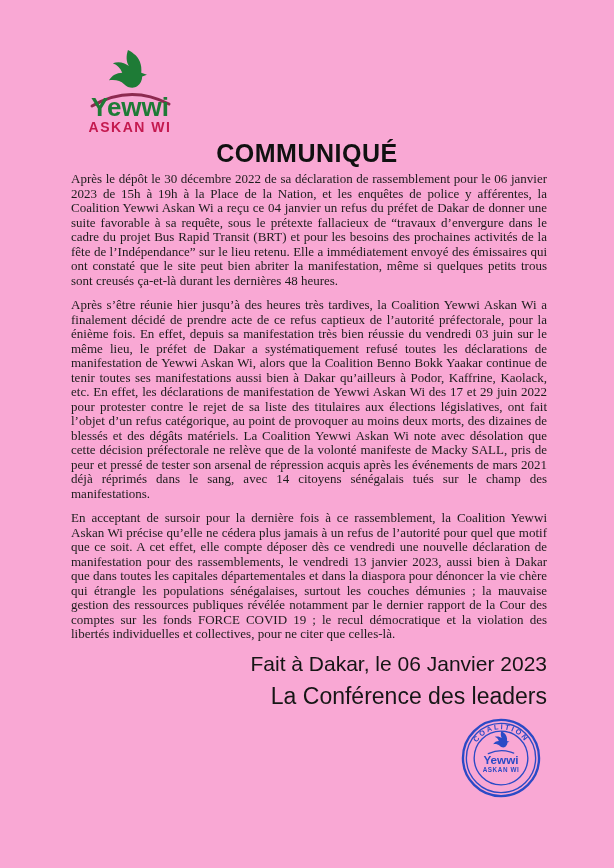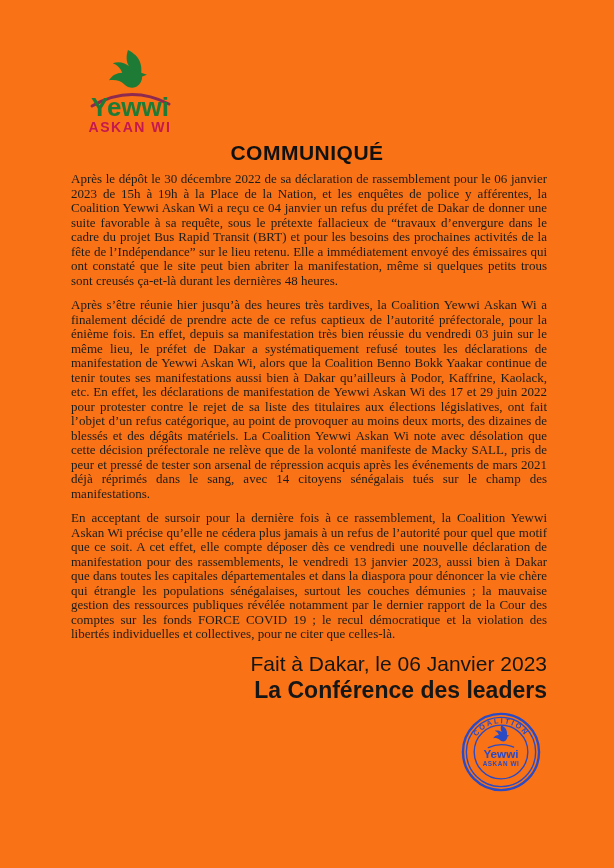--- a/index.html
+++ b/index.html
@@ -1,20 +1,20 @@
 <!DOCTYPE html>
 <html><head>
 <meta charset="utf-8">
 <style>
   html,body{margin:0;padding:0;background:#e8e8e8;}
   .page{
     position:relative;
     width:614px;height:868px;
     margin:0 auto;
-    background:#f97316;
+    background:#f9a8d4;
     overflow:hidden;
     font-family:"Liberation Serif", serif;
     color:#1e1e1e;
   }
   
   .logo-top{position:absolute;left:84px;top:44px;}
   .logo-top .bird{fill:#1e7b36;}
   .logo-top .swoosh{fill:none;stroke:#8d2a50;stroke-width:3;stroke-linecap:round;}
   .logo-top .wordmark{
     font-family:"Liberation Sans", sans-serif;font-weight:bold;
@@ -22,45 +22,45 @@
   }
   .logo-top .subtitle{
     font-family:"Liberation Sans", sans-serif;font-weight:bold;
     font-size:14px;fill:#c4194f;letter-spacing:1.5px;text-anchor:middle;
   }
   
   h1.doc-title{
     margin:0;padding:138px 0 0 0;
     text-align:center;
     font-family:"Liberation Sans", sans-serif;
-    font-weight:bold;font-size:21px;letter-spacing:.5px;color:#111;
+    font-weight:bold;font-size:25px;letter-spacing:.5px;color:#111;
     line-height:30px;
   }
   
   .doc-body{
     width:476px;
     margin:4px 67px 0 71px;
   }
   .doc-body p{
     margin:0 0 10px 0;
     font-size:13px;line-height:14.5px;
     text-align:justify;
     color:#1c1c1c;
   }
   .dateline{
     margin-top:9px;
     text-align:right;
     font-family:"Liberation Sans", sans-serif;
     font-size:21px;color:#151515;
   }
   .signature{
-    margin-top:1px;
+    margin-top:7px;
     text-align:right;
     font-family:"Liberation Sans", sans-serif;
-    font-weight:bold;font-size:23px;color:#161616;
+    font-weight:normal;font-size:23px;color:#161616;
     line-height:26px;
   }
   
   .seal{display:block;margin:9px 6px 0 auto;}
   .seal .ring{fill:none;stroke:#2a4ac6;}
   .seal .seal-bird{fill:#2a4ac6;}
   .seal .seal-swoosh{fill:none;stroke:#2a4ac6;stroke-width:1.3;stroke-linecap:round;}
   .seal .seal-arc-text{
     font-family:"Liberation Sans", sans-serif;font-weight:bold;
     font-size:7.5px;fill:#2a4ac6;letter-spacing:2px;

